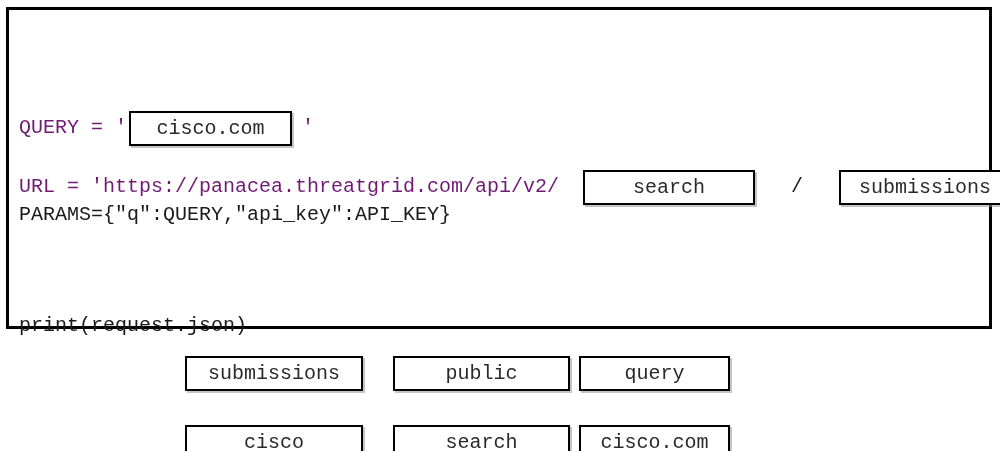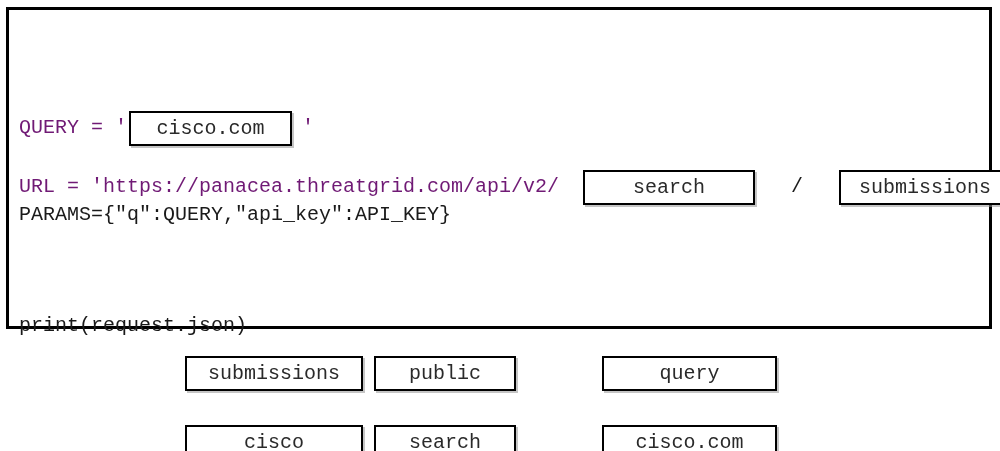--- a/index.html
+++ b/index.html
@@ -125,22 +125,22 @@
     text-align: center;
     font-size: 20px;
     color: #2a2a2a;
     font-family: "Liberation Mono", "DejaVu Sans Mono", monospace;
     box-shadow: 2px 2px 0 rgba(150,150,150,0.55);
     white-space: nowrap;
     cursor: move;
     user-select: none;
   }
   .option.col-0 { left: 0px;   width: 178px; }
-  .option.col-1 { left: 189px; width: 142px; }
-  .option.col-2 { left: 417px; width: 175px; }
+  .option.col-1 { left: 208px; width: 177px; }
+  .option.col-2 { left: 394px; width: 151px; }
 </style>
 </head>
 <body>
 
 <div id="code-frame">
 
 
 
   <div class="code-line with-slot" id="line-3">
     <span class="code-seg">QUERY = '</span>

